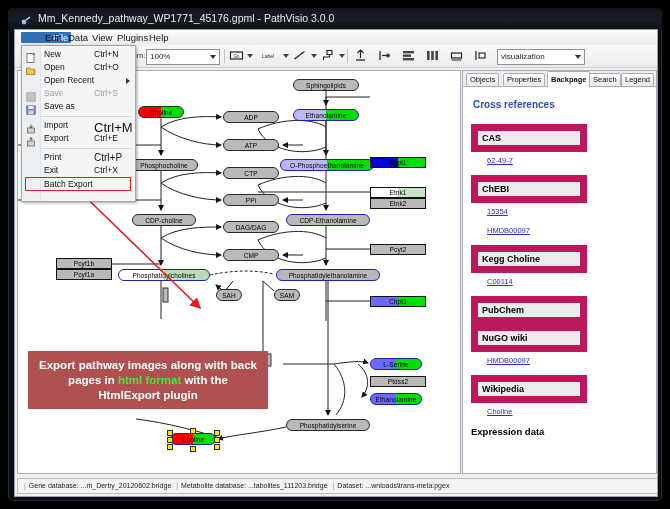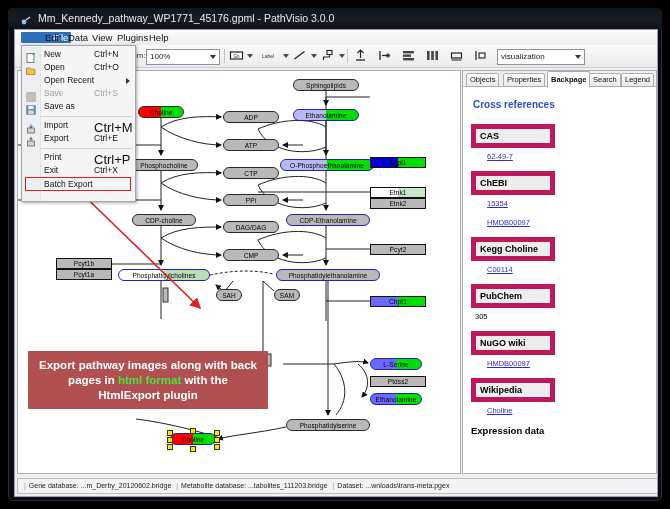--- a/index.html
+++ b/index.html
@@ -60,21 +60,21 @@
   .handle{position:absolute;width:4px;height:4px;background:#ffe600;border:1px solid #333;}
 
   
   .sidebar{position:absolute;left:447px;top:40px;width:193px;height:402px;background:#fff;border:1px solid #a9aeb5;overflow:hidden;}
   .tabstrip{position:absolute;left:0;top:0;right:0;height:15px;background:#eceef1;border-bottom:1px solid #b7bcc3;}
   .tab{position:absolute;top:2px;height:12px;font-size:7.5px;color:#111;border:1px solid #a9aeb5;
        background:linear-gradient(180deg,#fdfdfd,#e6e8eb);padding:0 3px;line-height:12px;border-radius:2px 2px 0 0;}
   .tab.sel{top:0;height:15px;line-height:15px;background:#fff;border-bottom-color:#fff;font-weight:bold;}
   .sb-body{position:absolute;left:0;top:16px;right:0;bottom:0;padding:6px 8px;overflow:hidden;}
   .sb-h{color:#2b4fbe;font-weight:bold;font-size:10px;margin:6px 0 14px 2px;}
-  .xr-box{width:84px;box-sizing:border-box;border:5px solid #be185d;background:#ededed;
+  .xr-box{width:116px;box-sizing:border-box;border:7px solid #be185d;background:#ededed;
           font-weight:bold;font-size:9px;color:#000;padding:2px 4px;}
   .xr-val{font-size:7.5px;margin:4px 0 10px 16px;}
   .xr-val a{color:#2b2bd0;text-decoration:underline;}
   .xr-plain{font-size:7.5px;margin:4px 0 10px 4px;color:#000;}
   .sb-exp{font-weight:bold;font-size:9.5px;color:#000;margin-top:4px;}
 
   
   .statusbar{position:absolute;left:2px;bottom:2px;width:636px;height:14px;background:#f2f3f4;
              border:1px solid #b9bec4;font-size:7px;color:#222;line-height:13px;padding-left:3px;white-space:nowrap;}
   .sb-sep{color:#9aa0a6;padding:0 3px;}
@@ -347,21 +347,20 @@
 
           <div class="xr-box">ChEBI</div>
           <div class="xr-val"><a href="#">15354</a></div>
 
           <div class="xr-val"><a href="#">HMDB00097</a></div>
 
           <div class="xr-box">Kegg Choline</div>
           <div class="xr-val"><a href="#">C00114</a></div>
 
           <div class="xr-box">PubChem</div>
-          <div class="xr-plain">305</div>
 
           <div class="xr-box">NuGO wiki</div>
           <div class="xr-val"><a href="#">HMDB00097</a></div>
 
           <div class="xr-box">Wikipedia</div>
           <div class="xr-val"><a href="#">Choline</a></div>
 
           <div class="sb-exp">Expression data</div>
         </div>
       </div>
@@ -433,21 +432,21 @@
               <rect x="1.5" y="4" width="7" height="5" fill="#cfcfcf" stroke="#5c5c5c" stroke-width="0.7"></rect>
               <path d="M5 3.9 L5 0.8 M3.4 2.4 L5 0.7 L6.6 2.4" stroke="#333" stroke-width="0.8" fill="none"></path>
             </svg>
         </span>
         <span style="position:absolute;left:22px;top:87px;font-size:8.5px;color:#111">Export</span>
         <span style="position:absolute;left:72px;top:87px;font-size:8.5px;color:#111">Ctrl+E</span>
 
         <div style="position:absolute;left:19px;top:102px;right:3px;height:1px;background:#d3d6da"></div>
 
         <span style="position:absolute;left:22px;top:106px;font-size:8.5px;color:#111">Print</span>
-        <span style="position:absolute;left:72px;top:106px;font-size:13px;color:#111">Ctrl+P</span>
+        <span style="position:absolute;left:72px;top:106px;font-size:10px;color:#111">Ctrl+P</span>
 
         <span style="position:absolute;left:22px;top:119px;font-size:8.5px;color:#111">Exit</span>
         <span style="position:absolute;left:72px;top:119px;font-size:8.5px;color:#111">Ctrl+X</span>
 
         <div style="position:absolute;left:3px;top:131px;width:106px;height:14px;border:1.4px solid #e02020;box-sizing:border-box;"></div>
         <span style="position:absolute;left:22px;top:133px;font-size:8.5px;color:#111">Batch Export</span>
       </div>
 
     </div>
   </div>

